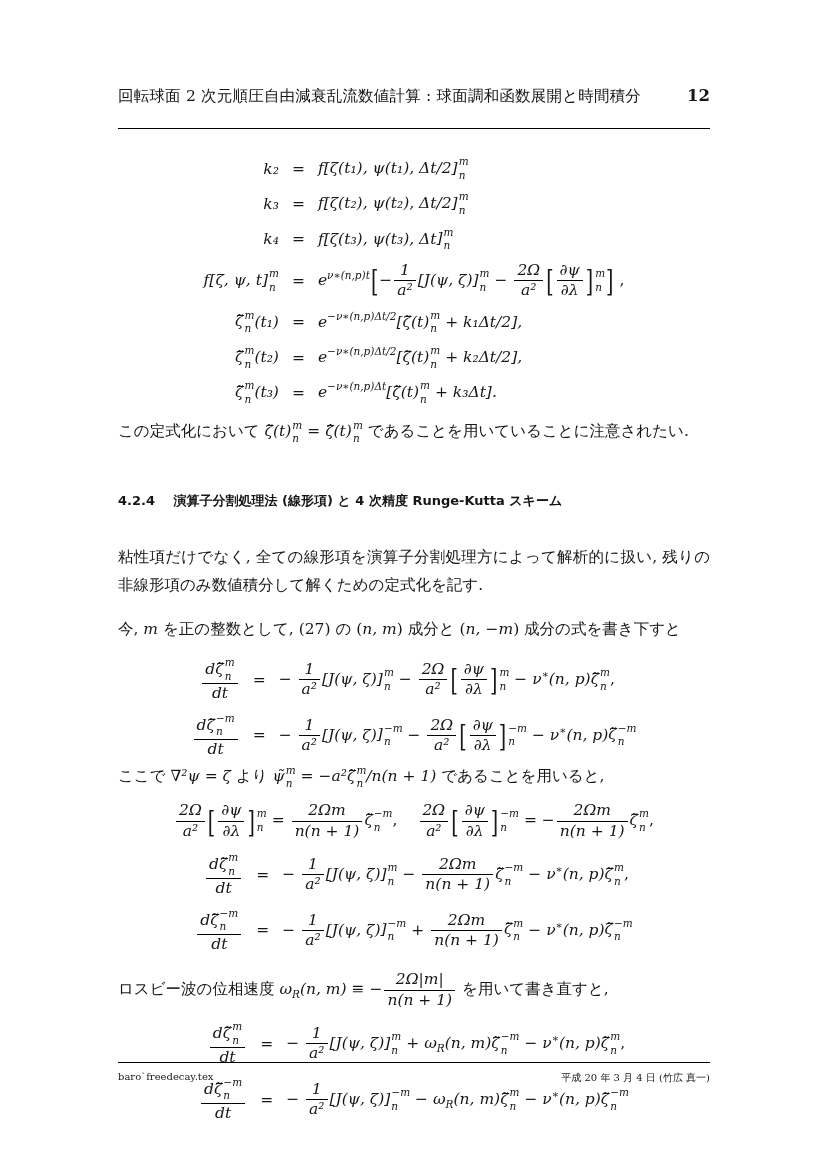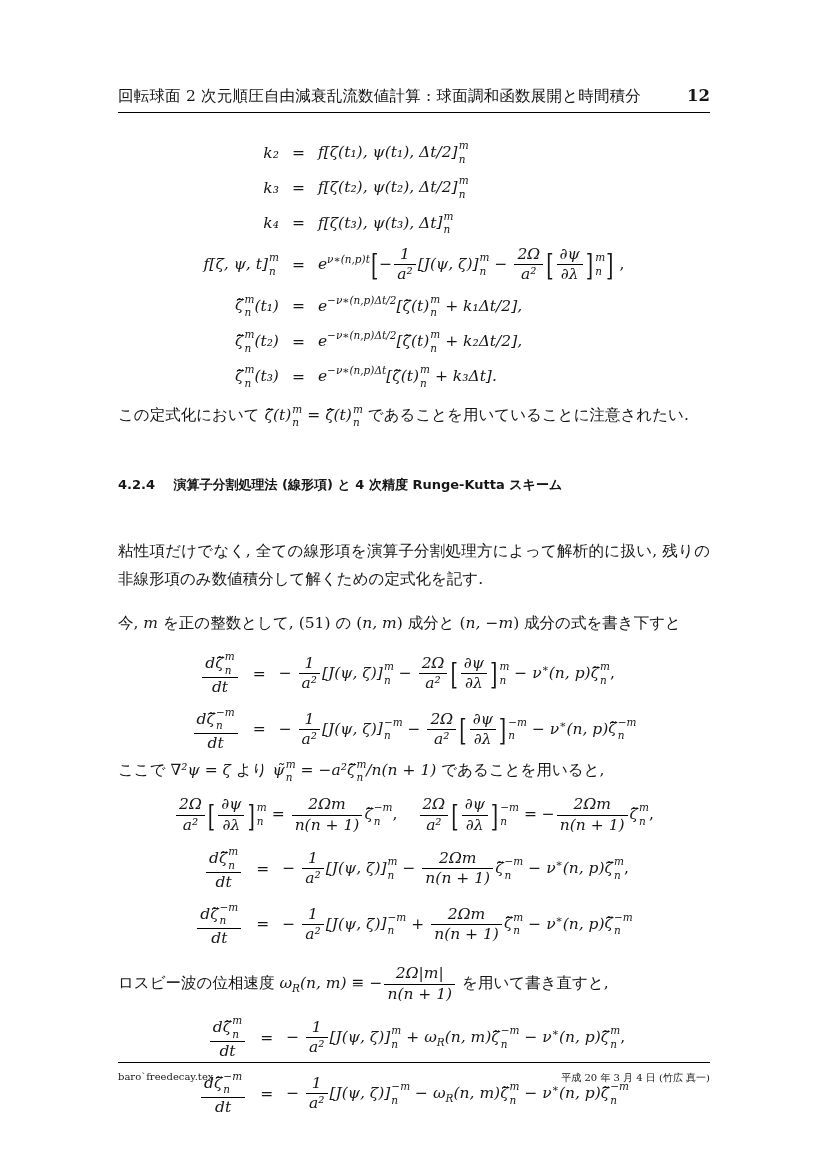--- a/index.html
+++ b/index.html
@@ -5,21 +5,21 @@
   html,body{margin:0;padding:0;}
   body{
     width:826px;height:1169px;position:relative;overflow:hidden;
     background:#ffffff;color:#161616;
     font-family:"DejaVu Serif", serif;
   }
   .content{position:absolute;left:118px;top:86px;width:592px;}
 
   
   .hdr{display:flex;justify-content:space-between;align-items:baseline;
-       border-bottom:1.5px solid #000;padding-bottom:5px;}
+       border-bottom:1.5px solid #000;padding-bottom:21px;}
   .hdr .t{font-size:15.5px;letter-spacing:.2px;}
   .hdr .p{font-size:16.5px;font-weight:bold;}
 
   
   .eqblock{width:100%;}
   .eqtable{display:table;margin:0 auto;}
   .eqrow{display:table-row;white-space:nowrap;}
   .eql,.eqe,.eqr{display:table-cell;vertical-align:middle;padding:4px 0;font-size:15.5px;margin-left:28px;}
   .eql{text-align:right;}
   .eqe{padding:4px 13px;}
@@ -48,21 +48,21 @@
 
   
   .footer{position:absolute;left:118px;top:1062px;width:592px;
           border-top:1.5px solid #000;padding-top:8px;
           display:flex;justify-content:space-between;font-size:10px;}
 
   
   .m-eqA{margin-top:22px;}
   .m-note{margin-top:8px;}
   .m-head{margin-top:46px;}
-  .m-p1{margin-top:44px;}
+  .m-p1{margin-top:34px;}
   .m-p2{margin-top:16px;}
   .m-eqB{margin-top:8px;}
   .m-p3{}
   .m-eqC{margin-top:10px;}
   .m-p4{margin-top:8px;}
   .m-eqE{margin-top:6px;}
   .m-p5{margin-top:12px;}
   .m-eqG{margin-top:6px;}
 </style>
 </head>
@@ -159,21 +159,21 @@
           <span class="dn">n</span>
         </span></span><span class="mt"> であることを用いていることに注意されたい.</span></div>
 
   <div class="heading m-head">
     <span class="num">4.2.4</span>
     <span>演算子分割処理法 (線形項) と 4 次精度 Runge-Kutta スキーム</span>
   </div>
 
   <div class="para m-p1">粘性項だけでなく, 全ての線形項を演算子分割処理方によって解析的に扱い, 残りの非線形項のみ数値積分して解くための定式化を記す.</div>
 
-  <div class="para m-p2"><span class="mt">今, </span><span class="mi">m</span><span class="mt"> を正の整数として, (51) の (</span><span class="mi">n, m</span><span class="mt">) 成分と (</span><span class="mi">n, −m</span><span class="mt">) 成分の式を書き下すと</span></div>
+  <div class="para m-p2"><span class="mt">今, </span><span class="mi">m</span><span class="mt"> を正の整数として, (27) の (</span><span class="mi">n, m</span><span class="mt">) 成分と (</span><span class="mi">n, −m</span><span class="mt">) 成分の式を書き下すと</span></div>
 
   <div class="eqblock m-eqB">
       <div class="eqtable">
         <div class="eqrow">
           <div class="eql"><span class="frac"><span class="fn"><span class="mi">dζ̃</span><span class="sswrap"><span class="st">
                     <span class="up">m</span>
                     <span class="dn">n</span>
                   </span></span></span><span class="fd"><span class="mi">dt</span></span></span></div>
           <div class="eqe">=</div>
           <div class="eqr"><span class="mt">− </span><span class="frac"><span class="fn"><span class="mi">1</span></span><span class="fd"><span class="mi">a²</span></span></span><span class="mi">[J(ψ, ζ)</span><span class="sswrap"><span class="mi">]</span><span class="st">

